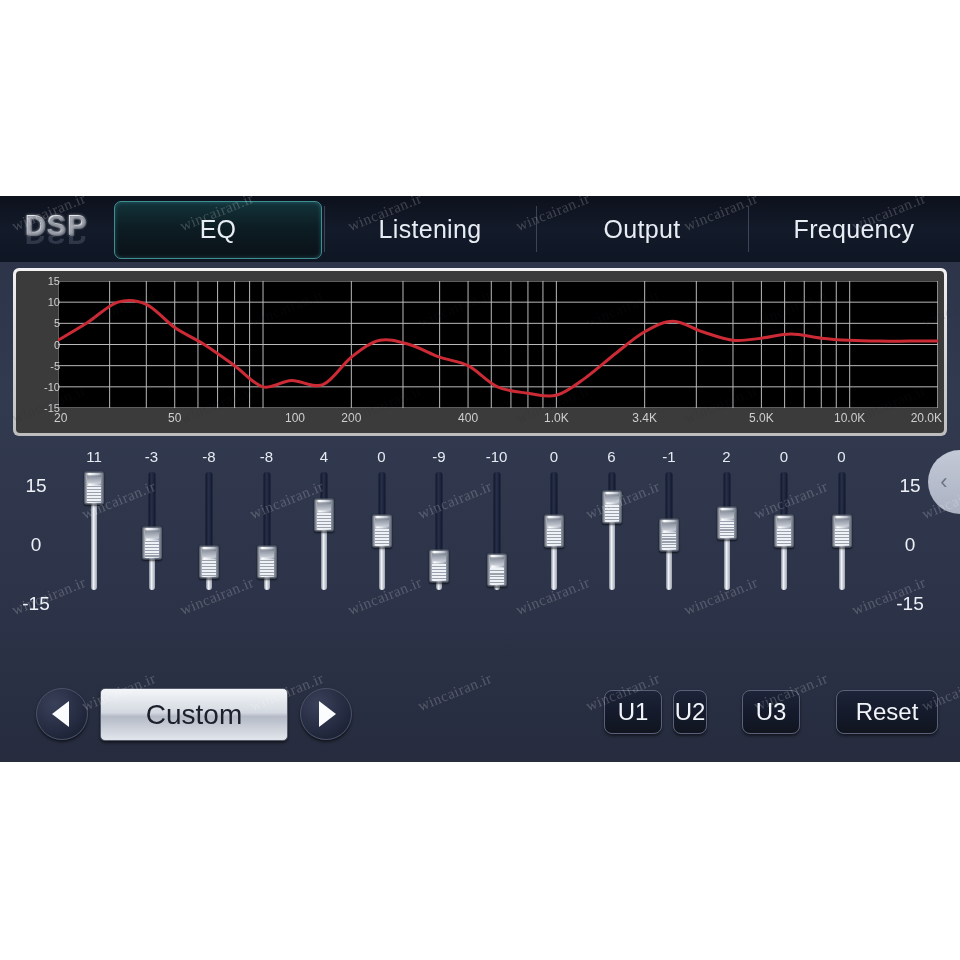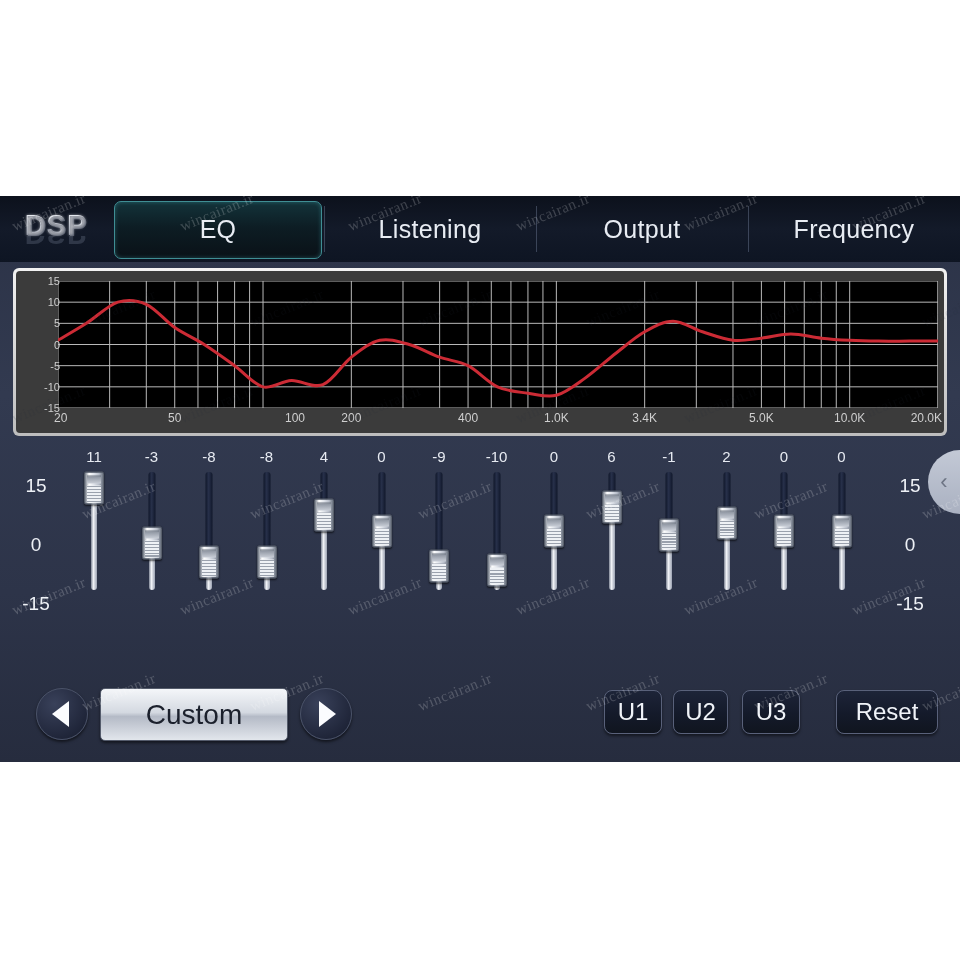--- a/index.html
+++ b/index.html
@@ -387,21 +387,21 @@
     <div id="preset-btn">
       <span>Custom</span>
     </div>
     <div class="arrow-btn" style="left:300px;">
       <span class="tri tri-r"></span>
     </div>
 
     <div class="dark-btn" style="left:604px; width:58px;">
       <span>U1</span>
     </div>
-    <div class="dark-btn" style="left:673px; width:55px;">
+    <div class="dark-btn" style="left:673px; width:34px;">
       <span>U2</span>
     </div>
     <div class="dark-btn" style="left:742px; width:58px;">
       <span>U3</span>
     </div>
     <div class="dark-btn" style="left:836px; width:102px;">
       <span>Reset</span>
     </div>
   </div>
 

